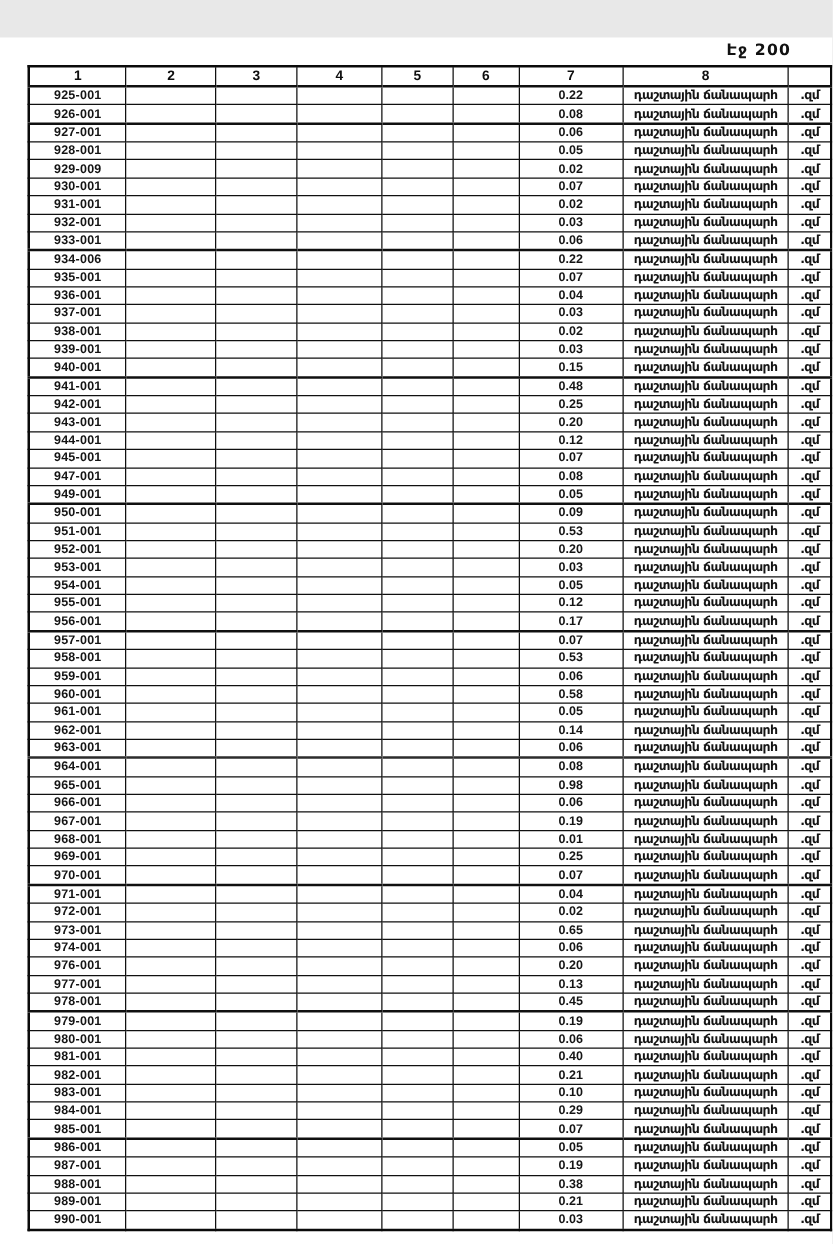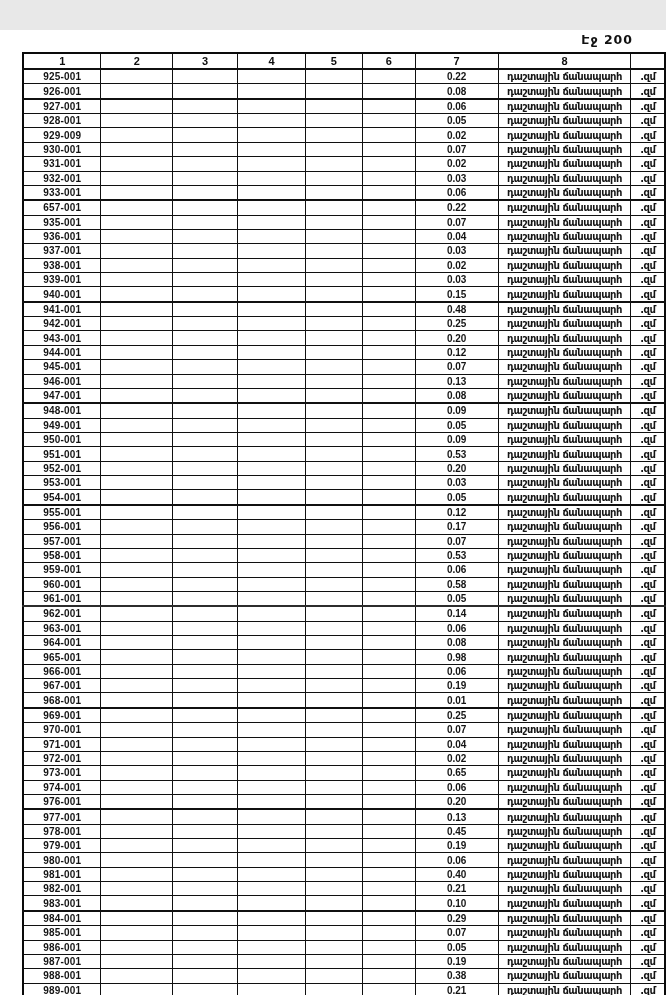--- a/index.html
+++ b/index.html
@@ -213,21 +213,21 @@
           <td></td>
           <td></td>
           <td></td>
           <td></td>
           <td></td>
           <td>0.06</td>
           <td class="landuse-cell">դաշտային ճանապարհ</td>
           <td class="note-cell">.զմ</td>
         </tr>
         <tr>
-          <td class="id-cell">657-001</td>
+          <td class="id-cell">934-006</td>
           <td></td>
           <td></td>
           <td></td>
           <td></td>
           <td></td>
           <td>0.22</td>
           <td class="landuse-cell">դաշտային ճանապարհ</td>
           <td class="note-cell">.զմ</td>
         </tr>
         <tr>
@@ -345,49 +345,27 @@
           <td></td>
           <td></td>
           <td></td>
           <td></td>
           <td></td>
           <td>0.07</td>
           <td class="landuse-cell">դաշտային ճանապարհ</td>
           <td class="note-cell">.զմ</td>
         </tr>
         <tr>
-          <td class="id-cell">946-001</td>
-          <td></td>
-          <td></td>
-          <td></td>
-          <td></td>
-          <td></td>
-          <td>0.13</td>
-          <td class="landuse-cell">դաշտային ճանապարհ</td>
-          <td class="note-cell">.զմ</td>
-        </tr>
-        <tr>
           <td class="id-cell">947-001</td>
           <td></td>
           <td></td>
           <td></td>
           <td></td>
           <td></td>
           <td>0.08</td>
-          <td class="landuse-cell">դաշտային ճանապարհ</td>
-          <td class="note-cell">.զմ</td>
-        </tr>
-        <tr>
-          <td class="id-cell">948-001</td>
-          <td></td>
-          <td></td>
-          <td></td>
-          <td></td>
-          <td></td>
-          <td>0.09</td>
           <td class="landuse-cell">դաշտային ճանապարհ</td>
           <td class="note-cell">.զմ</td>
         </tr>
         <tr>
           <td class="id-cell">949-001</td>
           <td></td>
           <td></td>
           <td></td>
           <td></td>
           <td></td>

